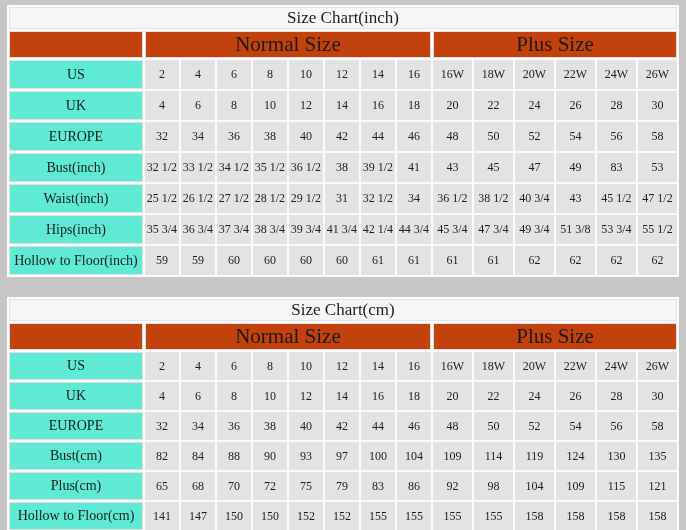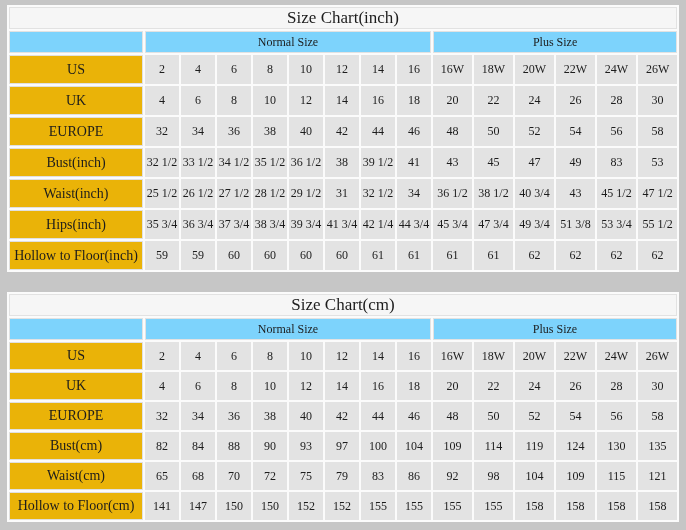--- a/index.html
+++ b/index.html
@@ -15,20 +15,21 @@
     color: #1c1c1c;
   }
   .canvas {
     box-sizing: border-box;
     width: 686px;
     height: 530px;
     padding: 5px 7px 6px 7px;
     display: flex;
     flex-direction: column;
     gap: 20px;
+    align-items: center;
   }
   table.size-table {
     border-collapse: separate;
     border-spacing: 2px;
     background: #fbfbfb;
     table-layout: fixed;
     width: 672px;
   }
   col.col-label  { width: 134px; }
   col.col-normal { width: 34px; }
@@ -42,28 +43,28 @@
     white-space: nowrap;
     overflow: hidden;
   }
   .title-cell {
     background: #f6f6f6;
     border: 1px solid #e2e2e2;
     font-size: 17px;
     height: 20px;
   }
   .corner-cell, .group-cell {
-    background: #7dd3fc;
+    background: #c2410c;
     border: 1px solid #e2e2e2;
-    font-size: 12px;
+    font-size: 21px;
     height: 20px;
     margin-top: 47px;
   }
   .label-cell {
-    background: #eab308;
+    background: #5eead4;
     border: 1px solid #e0e0e0;
     font-size: 14px;
     height: 27px;
   }
   .value-cell {
     background: #e3e3e3;
     font-size: 12px;
     height: 27px;
   }
   table.size-table.cm .label-cell,
@@ -316,21 +317,21 @@
           <td class="value-cell">100</td>
           <td class="value-cell">104</td>
           <td class="value-cell">109</td>
           <td class="value-cell">114</td>
           <td class="value-cell">119</td>
           <td class="value-cell">124</td>
           <td class="value-cell">130</td>
           <td class="value-cell">135</td>
         </tr>
         <tr>
-          <th class="label-cell">Waist(cm)</th>
+          <th class="label-cell">Plus(cm)</th>
           <td class="value-cell">65</td>
           <td class="value-cell">68</td>
           <td class="value-cell">70</td>
           <td class="value-cell">72</td>
           <td class="value-cell">75</td>
           <td class="value-cell">79</td>
           <td class="value-cell">83</td>
           <td class="value-cell">86</td>
           <td class="value-cell">92</td>
           <td class="value-cell">98</td>

